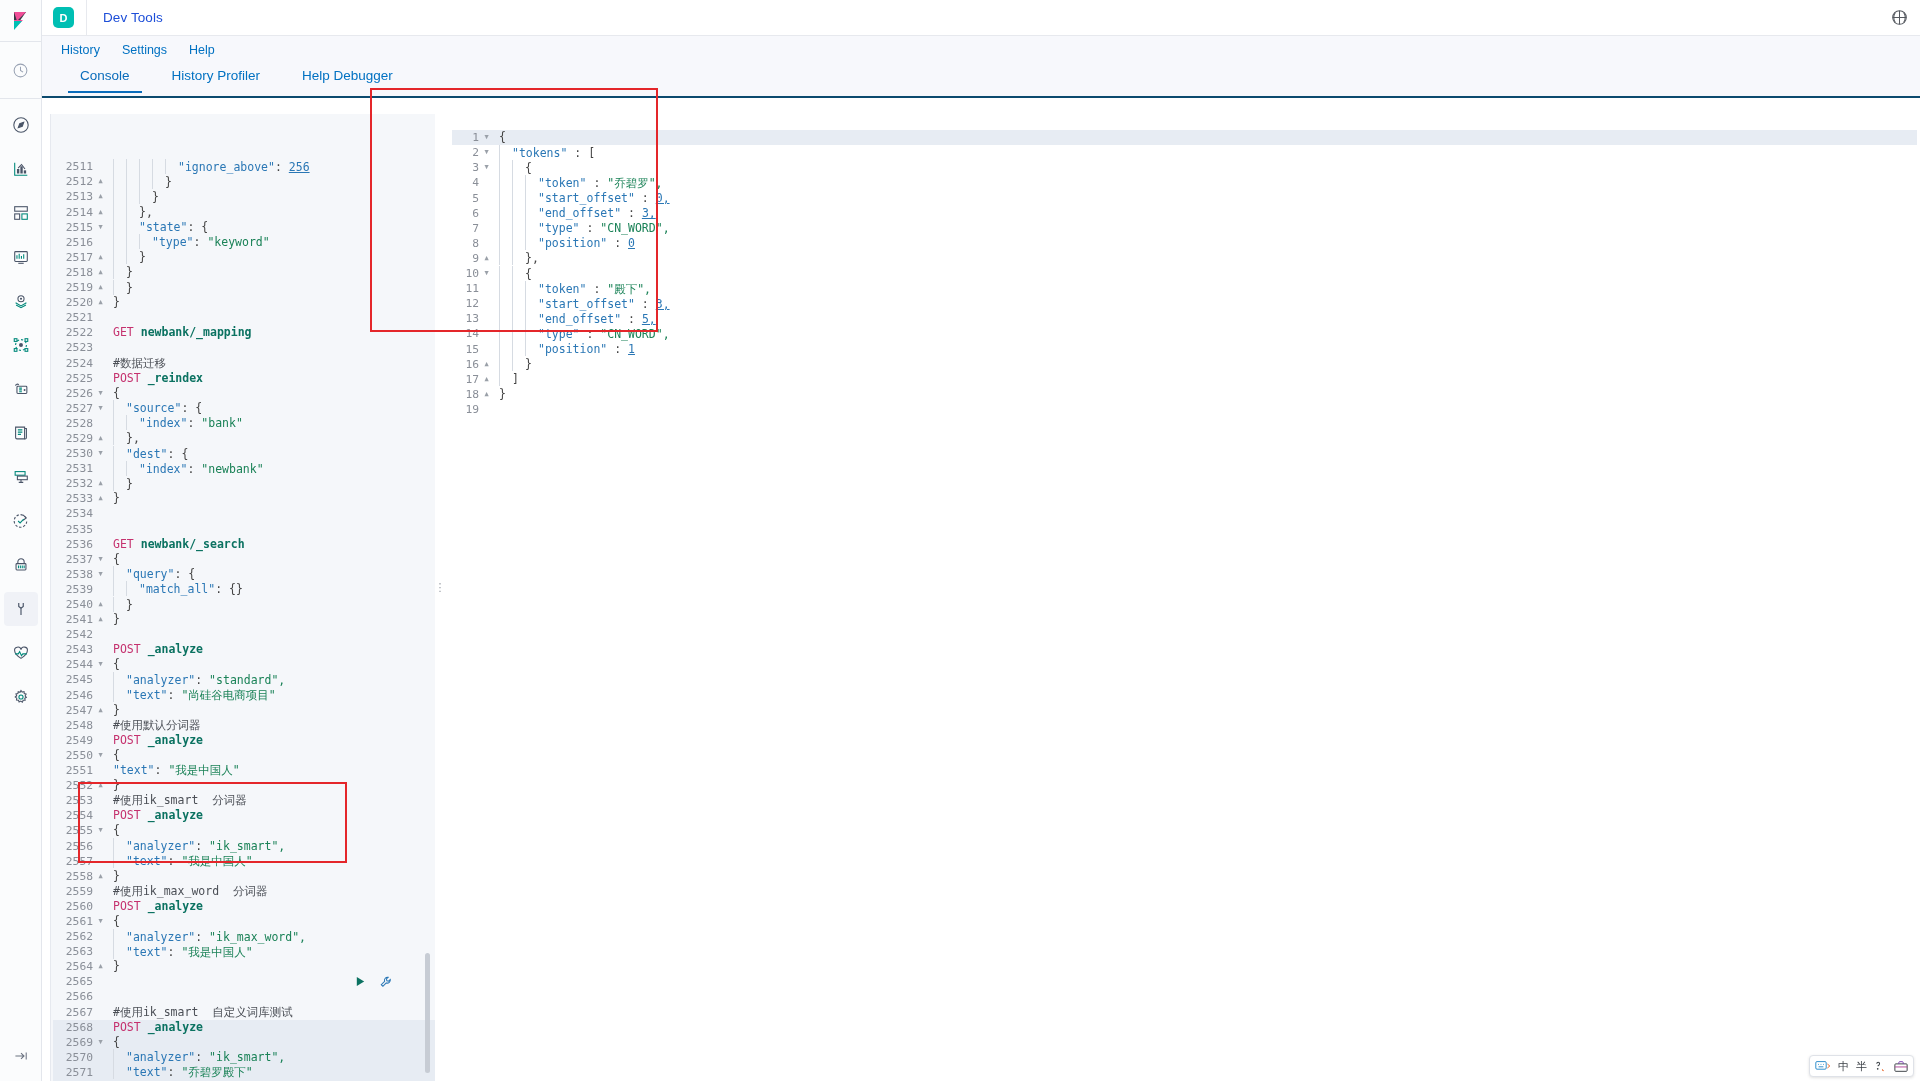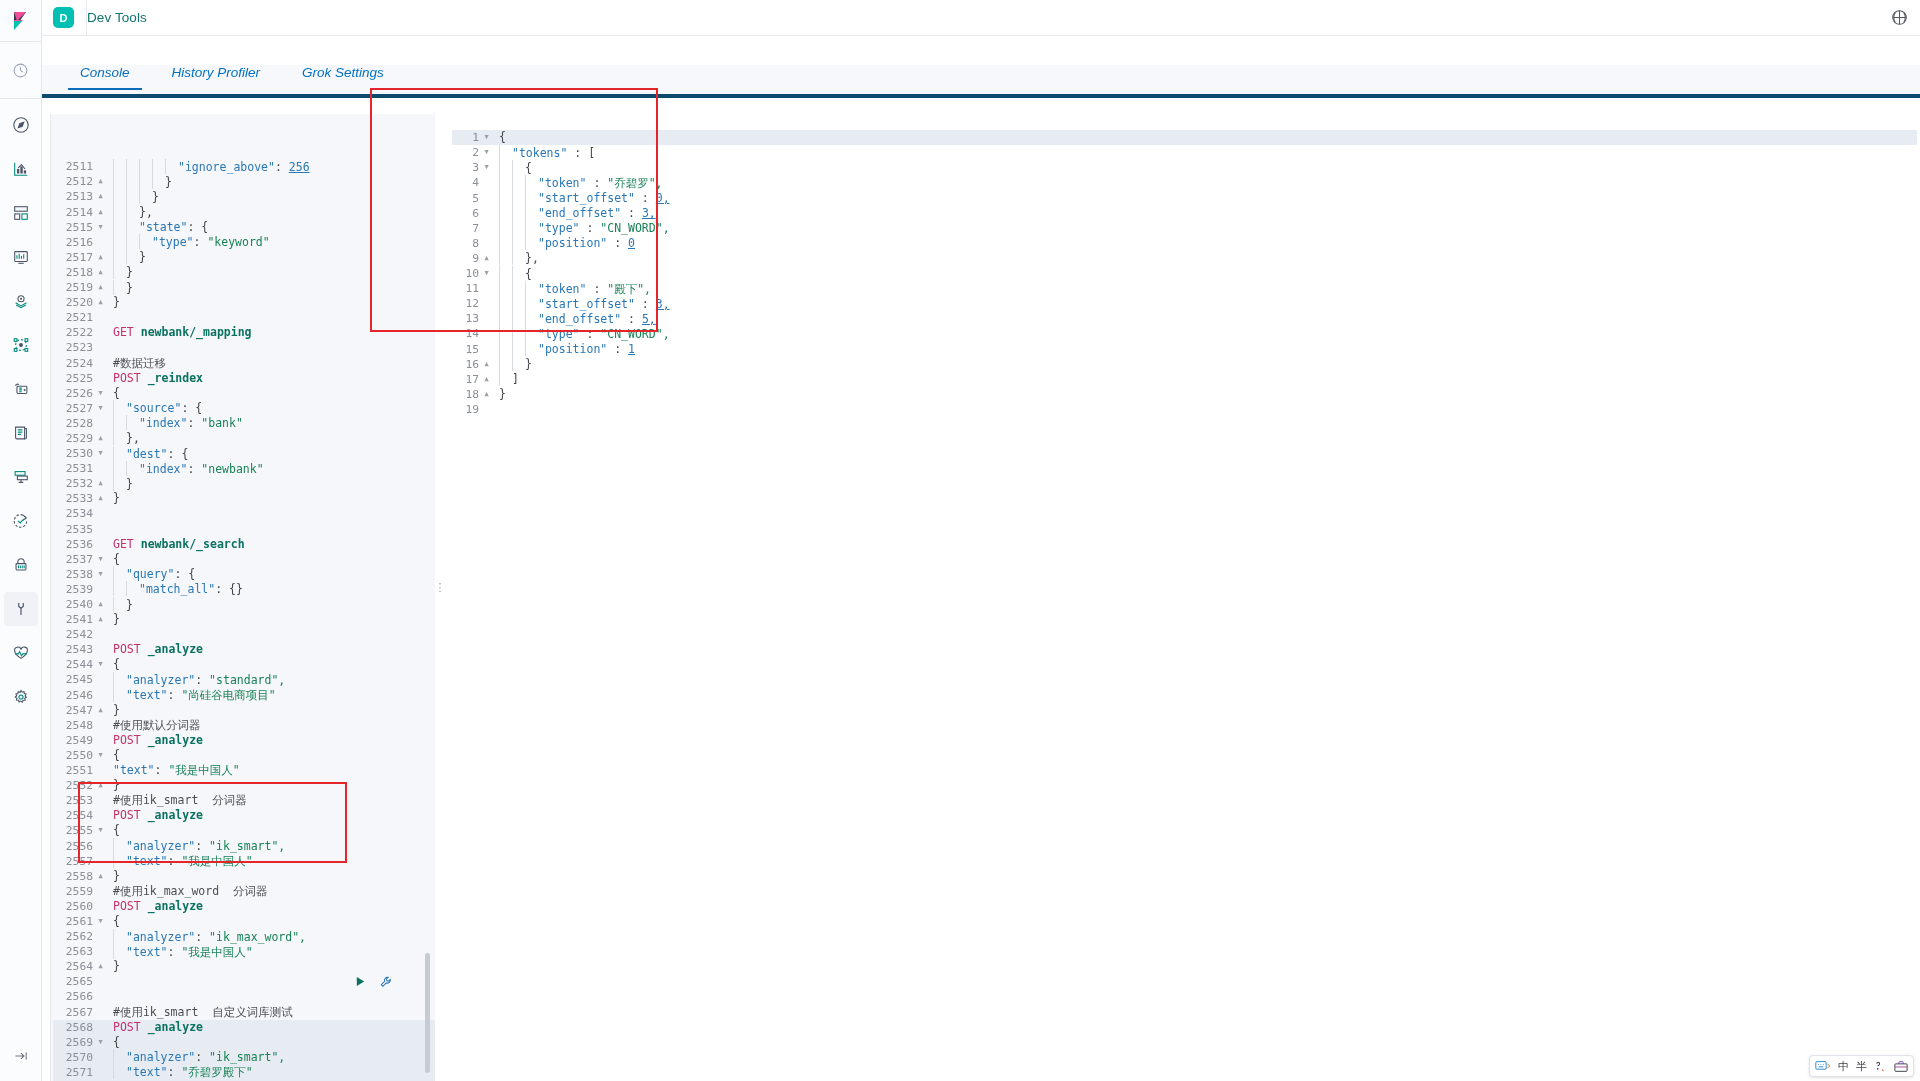--- a/index.html
+++ b/index.html
@@ -61,21 +61,21 @@
     width: 21px; height: 21px; border-radius: 5px;
     background: #00BFB3; color: #ffffff;
     font-size: 11px; font-weight: bold;
     display: flex; align-items: center; justify-content: center;
     margin-left: 11px;
   }
   #header .divider-v {
     width: 1px; height: 36px; background: #e7e9ee; margin-left: 12px;
   }
   #header .app-title {
-    font-size: 13.5px; color: #0f766e; letter-spacing: .1px;
+    font-size: 13.5px; color: #1d4ed8; margin-left: 16px; letter-spacing: .1px;
   }
   #header .header-spacer { flex: 1 1 auto; }
   #header .header-right { margin-right: 12px; display: flex; align-items: center; }
 
   
   #navrow {
     position: absolute; left: 42px; top: 36px;
     width: 1878px; height: 29px;
     background: #f7f8fc;
     display: flex; align-items: center;
@@ -84,24 +84,23 @@
   #navrow .nav-item {
     font-size: 12.5px; color: #0071c2;
     padding: 0 11px; cursor: pointer; line-height: 29px;
   }
 
   
   #tabsrow {
     position: absolute; left: 42px; top: 65px;
     width: 1878px; height: 33px;
     background: #f7f8fc;
-    display: flex; align-items: flex-start;
+    display: flex; align-items: center;
     padding-left: 26px;
-    border-bottom: 4px solid #0c4a6e;
-    font-style: italic;
+    border-bottom: 2px solid #0c4a6e;
   }
   #tabsrow .tab {
     font-size: 13.5px; color: #0071c2;
     padding: 0 12px 8px 12px;
     margin-right: 18px;
     cursor: pointer;
     border-bottom: 2px solid transparent;
   }
   #tabsrow .tab.active {
     color: #0a6cbb;
@@ -366,25 +365,30 @@
     <div class="app-title">Dev Tools</div>
     <div class="header-spacer"></div>
     <div class="header-right">
       <svg width="17" height="17" viewBox="0 0 20 20" fill="none" stroke="#54585f" stroke-width="1.2">
         <circle cx="10" cy="10" r="8"></circle>
         <path d="M10 2 V18 M2 10 H18 M5 4.5 A10 10 0 0 0 5 15.5 M15 4.5 A10 10 0 0 1 15 15.5"></path>
       </svg>
     </div>
   </div>
 
+  <div id="navrow">
+    <div class="nav-item">History</div>
+    <div class="nav-item">Settings</div>
+    <div class="nav-item">Help</div>
+  </div>
 
   <div id="tabsrow">
     <div class="tab active">Console</div>
     <div class="tab">History Profiler</div>
-    <div class="tab">Grok Settings</div>
+    <div class="tab">Help Debugger</div>
   </div>
 
   <div id="editorwrap">
 
     <div id="leftpane" class="code">
       <div class="pane-edge"></div>
       <div id="editor-lines"><div class="crow"><span class="gutter">2511</span><span class="fold"></span><span class="ctext"><span class="indent-guide"></span><span style="display:inline-block;width:12px"></span><span class="indent-guide"></span><span style="display:inline-block;width:12px"></span><span class="indent-guide"></span><span style="display:inline-block;width:12px"></span><span class="indent-guide"></span><span style="display:inline-block;width:12px"></span><span class="indent-guide"></span><span style="display:inline-block;width:12px"></span><span class="tok-key">"ignore_above"</span><span class="tok-punct">: </span><span class="tok-num">256</span></span></div><div class="crow"><span class="gutter">2512</span><span class="fold">▲</span><span class="ctext"><span class="indent-guide"></span><span style="display:inline-block;width:12px"></span><span class="indent-guide"></span><span style="display:inline-block;width:12px"></span><span class="indent-guide"></span><span style="display:inline-block;width:12px"></span><span class="indent-guide"></span><span style="display:inline-block;width:12px"></span><span class="tok-punct">}</span></span></div><div class="crow"><span class="gutter">2513</span><span class="fold">▲</span><span class="ctext"><span class="indent-guide"></span><span style="display:inline-block;width:12px"></span><span class="indent-guide"></span><span style="display:inline-block;width:12px"></span><span class="indent-guide"></span><span style="display:inline-block;width:12px"></span><span class="tok-punct">}</span></span></div><div class="crow"><span class="gutter">2514</span><span class="fold">▲</span><span class="ctext"><span class="indent-guide"></span><span style="display:inline-block;width:12px"></span><span class="indent-guide"></span><span style="display:inline-block;width:12px"></span><span class="tok-punct">},</span></span></div><div class="crow"><span class="gutter">2515</span><span class="fold">▼</span><span class="ctext"><span class="indent-guide"></span><span style="display:inline-block;width:12px"></span><span class="indent-guide"></span><span style="display:inline-block;width:12px"></span><span class="tok-key">"state"</span><span class="tok-punct">: {</span></span></div><div class="crow"><span class="gutter">2516</span><span class="fold"></span><span class="ctext"><span class="indent-guide"></span><span style="display:inline-block;width:12px"></span><span class="indent-guide"></span><span style="display:inline-block;width:12px"></span><span class="indent-guide"></span><span style="display:inline-block;width:12px"></span><span class="tok-key">"type"</span><span class="tok-punct">: </span><span class="tok-str">"keyword"</span></span></div><div class="crow"><span class="gutter">2517</span><span class="fold">▲</span><span class="ctext"><span class="indent-guide"></span><span style="display:inline-block;width:12px"></span><span class="indent-guide"></span><span style="display:inline-block;width:12px"></span><span class="tok-punct">}</span></span></div><div class="crow"><span class="gutter">2518</span><span class="fold">▲</span><span class="ctext"><span class="indent-guide"></span><span style="display:inline-block;width:12px"></span><span class="tok-punct">}</span></span></div><div class="crow"><span class="gutter">2519</span><span class="fold">▲</span><span class="ctext"><span class="indent-guide"></span><span style="display:inline-block;width:12px"></span><span class="tok-punct">}</span></span></div><div class="crow"><span class="gutter">2520</span><span class="fold">▲</span><span class="ctext"><span class="tok-punct">}</span></span></div><div class="crow"><span class="gutter">2521</span><span class="fold"></span><span class="ctext"></span></div><div class="crow"><span class="gutter">2522</span><span class="fold"></span><span class="ctext"><span class="tok-method">GET</span><span class="tok-plain"> </span><span class="tok-url">newbank/_mapping</span></span></div><div class="crow"><span class="gutter">2523</span><span class="fold"></span><span class="ctext"></span></div><div class="crow"><span class="gutter">2524</span><span class="fold"></span><span class="ctext"><span class="tok-comment">#数据迁移</span></span></div><div class="crow"><span class="gutter">2525</span><span class="fold"></span><span class="ctext"><span class="tok-method">POST</span><span class="tok-plain"> </span><span class="tok-url">_reindex</span></span></div><div class="crow"><span class="gutter">2526</span><span class="fold">▼</span><span class="ctext"><span class="tok-punct">{</span></span></div><div class="crow"><span class="gutter">2527</span><span class="fold">▼</span><span class="ctext"><span class="indent-guide"></span><span style="display:inline-block;width:12px"></span><span class="tok-key">"source"</span><span class="tok-punct">: {</span></span></div><div class="crow"><span class="gutter">2528</span><span class="fold"></span><span class="ctext"><span class="indent-guide"></span><span style="display:inline-block;width:12px"></span><span class="indent-guide"></span><span style="display:inline-block;width:12px"></span><span class="tok-key">"index"</span><span class="tok-punct">: </span><span class="tok-str">"bank"</span></span></div><div class="crow"><span class="gutter">2529</span><span class="fold">▲</span><span class="ctext"><span class="indent-guide"></span><span style="display:inline-block;width:12px"></span><span class="tok-punct">},</span></span></div><div class="crow"><span class="gutter">2530</span><span class="fold">▼</span><span class="ctext"><span class="indent-guide"></span><span style="display:inline-block;width:12px"></span><span class="tok-key">"dest"</span><span class="tok-punct">: {</span></span></div><div class="crow"><span class="gutter">2531</span><span class="fold"></span><span class="ctext"><span class="indent-guide"></span><span style="display:inline-block;width:12px"></span><span class="indent-guide"></span><span style="display:inline-block;width:12px"></span><span class="tok-key">"index"</span><span class="tok-punct">: </span><span class="tok-str">"newbank"</span></span></div><div class="crow"><span class="gutter">2532</span><span class="fold">▲</span><span class="ctext"><span class="indent-guide"></span><span style="display:inline-block;width:12px"></span><span class="tok-punct">}</span></span></div><div class="crow"><span class="gutter">2533</span><span class="fold">▲</span><span class="ctext"><span class="tok-punct">}</span></span></div><div class="crow"><span class="gutter">2534</span><span class="fold"></span><span class="ctext"></span></div><div class="crow"><span class="gutter">2535</span><span class="fold"></span><span class="ctext"></span></div><div class="crow"><span class="gutter">2536</span><span class="fold"></span><span class="ctext"><span class="tok-method">GET</span><span class="tok-plain"> </span><span class="tok-url">newbank/_search</span></span></div><div class="crow"><span class="gutter">2537</span><span class="fold">▼</span><span class="ctext"><span class="tok-punct">{</span></span></div><div class="crow"><span class="gutter">2538</span><span class="fold">▼</span><span class="ctext"><span class="indent-guide"></span><span style="display:inline-block;width:12px"></span><span class="tok-key">"query"</span><span class="tok-punct">: {</span></span></div><div class="crow"><span class="gutter">2539</span><span class="fold"></span><span class="ctext"><span class="indent-guide"></span><span style="display:inline-block;width:12px"></span><span class="indent-guide"></span><span style="display:inline-block;width:12px"></span><span class="tok-key">"match_all"</span><span class="tok-punct">: {}</span></span></div><div class="crow"><span class="gutter">2540</span><span class="fold">▲</span><span class="ctext"><span class="indent-guide"></span><span style="display:inline-block;width:12px"></span><span class="tok-punct">}</span></span></div><div class="crow"><span class="gutter">2541</span><span class="fold">▲</span><span class="ctext"><span class="tok-punct">}</span></span></div><div class="crow"><span class="gutter">2542</span><span class="fold"></span><span class="ctext"></span></div><div class="crow"><span class="gutter">2543</span><span class="fold"></span><span class="ctext"><span class="tok-method">POST</span><span class="tok-plain"> </span><span class="tok-url">_analyze</span></span></div><div class="crow"><span class="gutter">2544</span><span class="fold">▼</span><span class="ctext"><span class="tok-punct">{</span></span></div><div class="crow"><span class="gutter">2545</span><span class="fold"></span><span class="ctext"><span class="indent-guide"></span><span style="display:inline-block;width:12px"></span><span class="tok-key">"analyzer"</span><span class="tok-punct">: </span><span class="tok-str">"standard",</span></span></div><div class="crow"><span class="gutter">2546</span><span class="fold"></span><span class="ctext"><span class="indent-guide"></span><span style="display:inline-block;width:12px"></span><span class="tok-key">"text"</span><span class="tok-punct">: </span><span class="tok-str">"尚硅谷电商项目"</span></span></div><div class="crow"><span class="gutter">2547</span><span class="fold">▲</span><span class="ctext"><span class="tok-punct">}</span></span></div><div class="crow"><span class="gutter">2548</span><span class="fold"></span><span class="ctext"><span class="tok-comment">#使用默认分词器</span></span></div><div class="crow"><span class="gutter">2549</span><span class="fold"></span><span class="ctext"><span class="tok-method">POST</span><span class="tok-plain"> </span><span class="tok-url">_analyze</span></span></div><div class="crow"><span class="gutter">2550</span><span class="fold">▼</span><span class="ctext"><span class="tok-punct">{</span></span></div><div class="crow"><span class="gutter">2551</span><span class="fold"></span><span class="ctext"><span class="tok-key">"text"</span><span class="tok-punct">: </span><span class="tok-str">"我是中国人"</span></span></div><div class="crow"><span class="gutter">2552</span><span class="fold">▲</span><span class="ctext"><span class="tok-punct">}</span></span></div><div class="crow"><span class="gutter">2553</span><span class="fold"></span><span class="ctext"><span class="tok-comment">#使用ik_smart  分词器</span></span></div><div class="crow"><span class="gutter">2554</span><span class="fold"></span><span class="ctext"><span class="tok-method">POST</span><span class="tok-plain"> </span><span class="tok-url">_analyze</span></span></div><div class="crow"><span class="gutter">2555</span><span class="fold">▼</span><span class="ctext"><span class="tok-punct">{</span></span></div><div class="crow"><span class="gutter">2556</span><span class="fold"></span><span class="ctext"><span class="indent-guide"></span><span style="display:inline-block;width:12px"></span><span class="tok-key">"analyzer"</span><span class="tok-punct">: </span><span class="tok-str">"ik_smart",</span></span></div><div class="crow"><span class="gutter">2557</span><span class="fold"></span><span class="ctext"><span class="indent-guide"></span><span style="display:inline-block;width:12px"></span><span class="tok-key">"text"</span><span class="tok-punct">: </span><span class="tok-str">"我是中国人"</span></span></div><div class="crow"><span class="gutter">2558</span><span class="fold">▲</span><span class="ctext"><span class="tok-punct">}</span></span></div><div class="crow"><span class="gutter">2559</span><span class="fold"></span><span class="ctext"><span class="tok-comment">#使用ik_max_word  分词器</span></span></div><div class="crow"><span class="gutter">2560</span><span class="fold"></span><span class="ctext"><span class="tok-method">POST</span><span class="tok-plain"> </span><span class="tok-url">_analyze</span></span></div><div class="crow"><span class="gutter">2561</span><span class="fold">▼</span><span class="ctext"><span class="tok-punct">{</span></span></div><div class="crow"><span class="gutter">2562</span><span class="fold"></span><span class="ctext"><span class="indent-guide"></span><span style="display:inline-block;width:12px"></span><span class="tok-key">"analyzer"</span><span class="tok-punct">: </span><span class="tok-str">"ik_max_word",</span></span></div><div class="crow"><span class="gutter">2563</span><span class="fold"></span><span class="ctext"><span class="indent-guide"></span><span style="display:inline-block;width:12px"></span><span class="tok-key">"text"</span><span class="tok-punct">: </span><span class="tok-str">"我是中国人"</span></span></div><div class="crow"><span class="gutter">2564</span><span class="fold">▲</span><span class="ctext"><span class="tok-punct">}</span></span></div><div class="crow"><span class="gutter">2565</span><span class="fold"></span><span class="ctext"></span></div><div class="crow"><span class="gutter">2566</span><span class="fold"></span><span class="ctext"></span></div><div class="crow"><span class="gutter">2567</span><span class="fold"></span><span class="ctext"><span class="tok-comment">#使用ik_smart  自定义词库测试</span></span></div><div class="crow active-line"><span class="gutter">2568</span><span class="fold"></span><span class="ctext"><span class="tok-method">POST</span><span class="tok-plain"> </span><span class="tok-url">_analyze</span></span></div><div class="crow" style="background: rgb(231, 236, 243);"><span class="gutter">2569</span><span class="fold">▼</span><span class="ctext"><span class="tok-punct">{</span></span></div><div class="crow" style="background: rgb(231, 236, 243);"><span class="gutter">2570</span><span class="fold"></span><span class="ctext"><span class="indent-guide"></span><span style="display:inline-block;width:12px"></span><span class="tok-key">"analyzer"</span><span class="tok-punct">: </span><span class="tok-str">"ik_smart",</span></span></div><div class="crow" style="background: rgb(231, 236, 243);"><span class="gutter">2571</span><span class="fold"></span><span class="ctext"><span class="indent-guide"></span><span style="display:inline-block;width:12px"></span><span class="tok-key">"text"</span><span class="tok-punct">: </span><span class="tok-str">"乔碧罗殿下"</span></span></div><div class="crow" style="background: rgb(231, 236, 243);"><span class="gutter">2572</span><span class="fold">▲</span><span class="ctext"><span class="tok-punct">}</span></span></div></div>
     <div class="run-actions" style="left: 305px; top: 861.7px;"><span><svg width="11" height="11" viewBox="0 0 12 12">
               <path d="M2 1 L10 6 L2 11 Z" fill="#0b7261"></path>
             </svg></span><span><svg width="12" height="12" viewBox="0 0 14 14" fill="none" stroke="#2a77b5" stroke-width="1.2">

